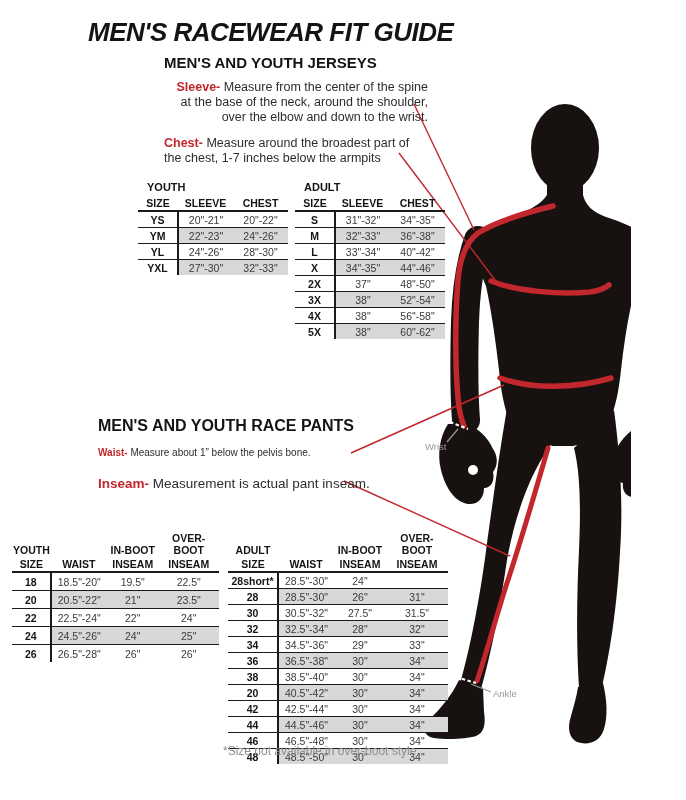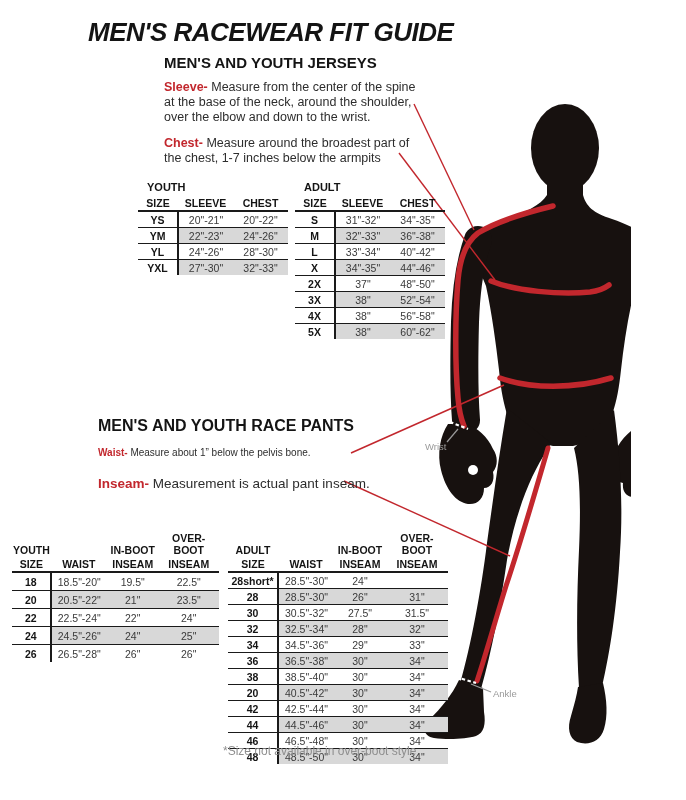--- a/index.html
+++ b/index.html
@@ -13,21 +13,21 @@
   .title {
     position:absolute; left:88px; top:17px; z-index:2;
     font-size:26px; font-weight:bold; font-style:italic;
     letter-spacing:-0.5px; color:#141414; white-space:nowrap;
   }
   .sec-heading { position:absolute; z-index:2; font-weight:bold; color:#141414; white-space:nowrap; }
   .jerseys-heading { left:164px; top:54px; font-size:15px; }
   .pants-heading  { left:98px;  top:417px; font-size:16px; }
 
   .para { position:absolute; z-index:2; color:#2d2d2d; }
-  .sleeve-para { left:164px; top:80px;  width:264px; font-size:12.5px; line-height:1.18; }
+  .sleeve-para { left:164px; top:80px;  width:264px; font-size:12.5px; line-height:1.18;text-align:right; }
   .chest-para  { left:164px; top:136px; width:252px; font-size:12.5px; line-height:1.18; }
   .waist-para  { left:98px;  top:447px; font-size:10px; white-space:nowrap; }
   .inseam-para { left:98px;  top:476px; font-size:13.5px; white-space:nowrap; }
   .red-label { color:#c2272d; font-weight:bold; }
 
   .tbl { position:absolute; z-index:2; }
   .tbl-jersey-youth { left:138px; top:181px; }
   .tbl-jersey-adult { left:295px; top:181px; }
   .tbl-pants-youth  { left:12px;  top:531px; }
   .tbl-pants-adult  { left:228px; top:531px; }

